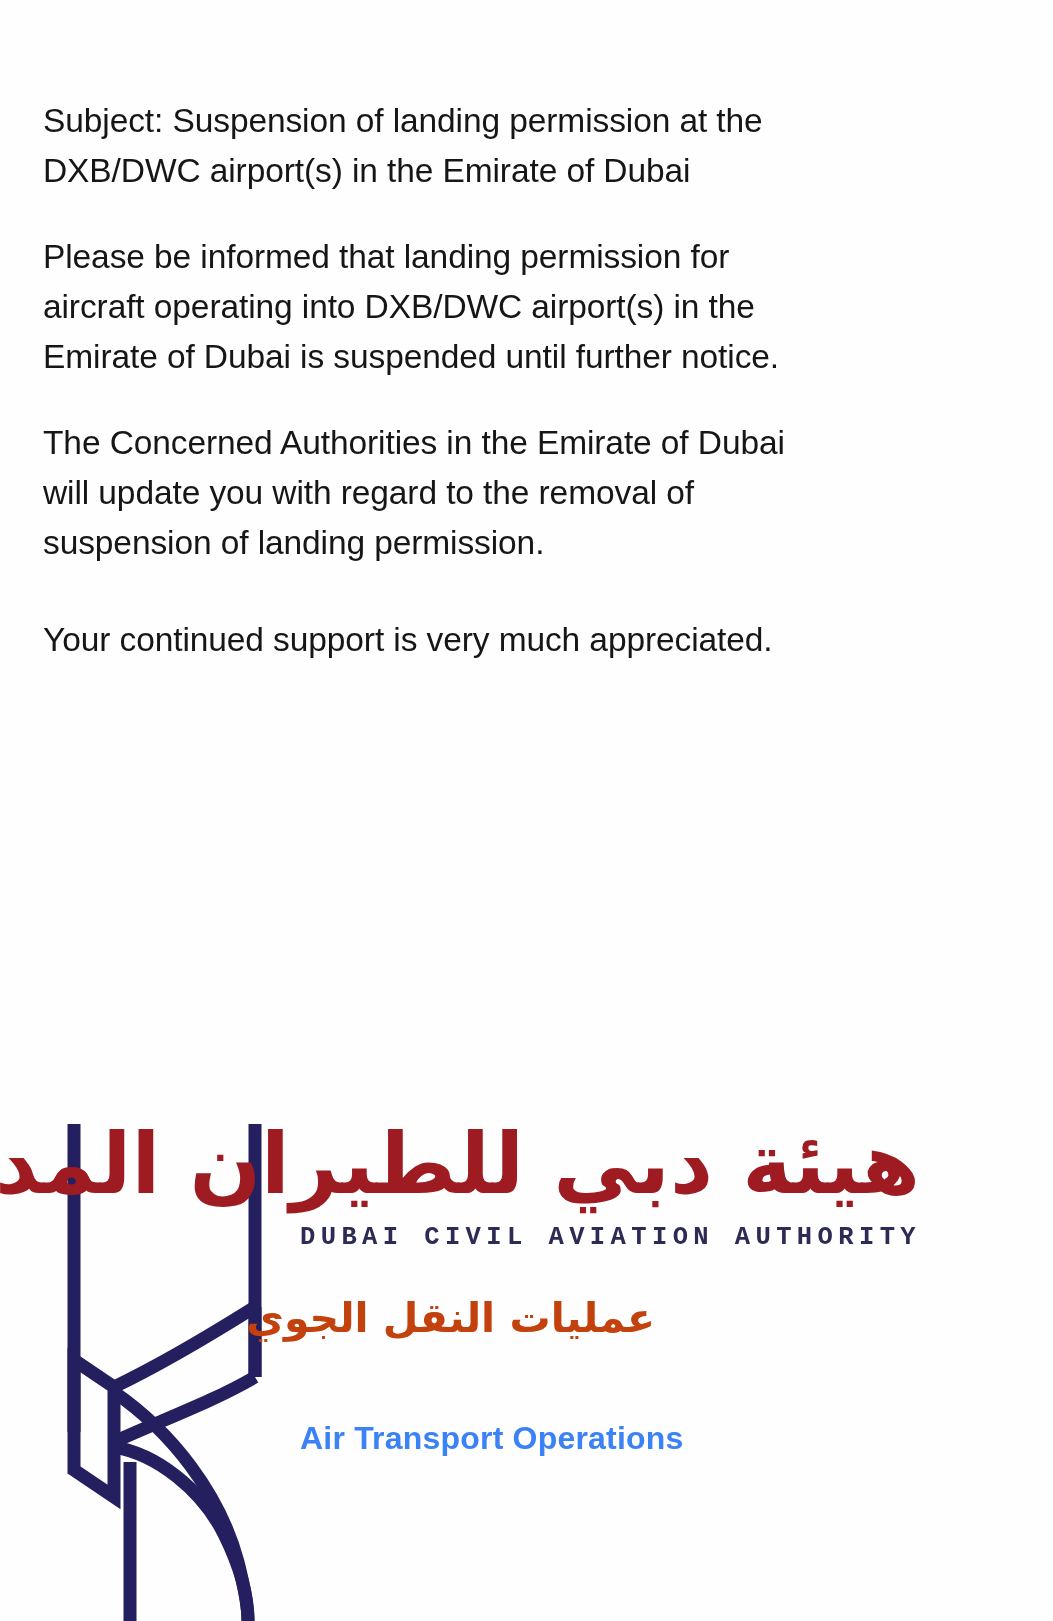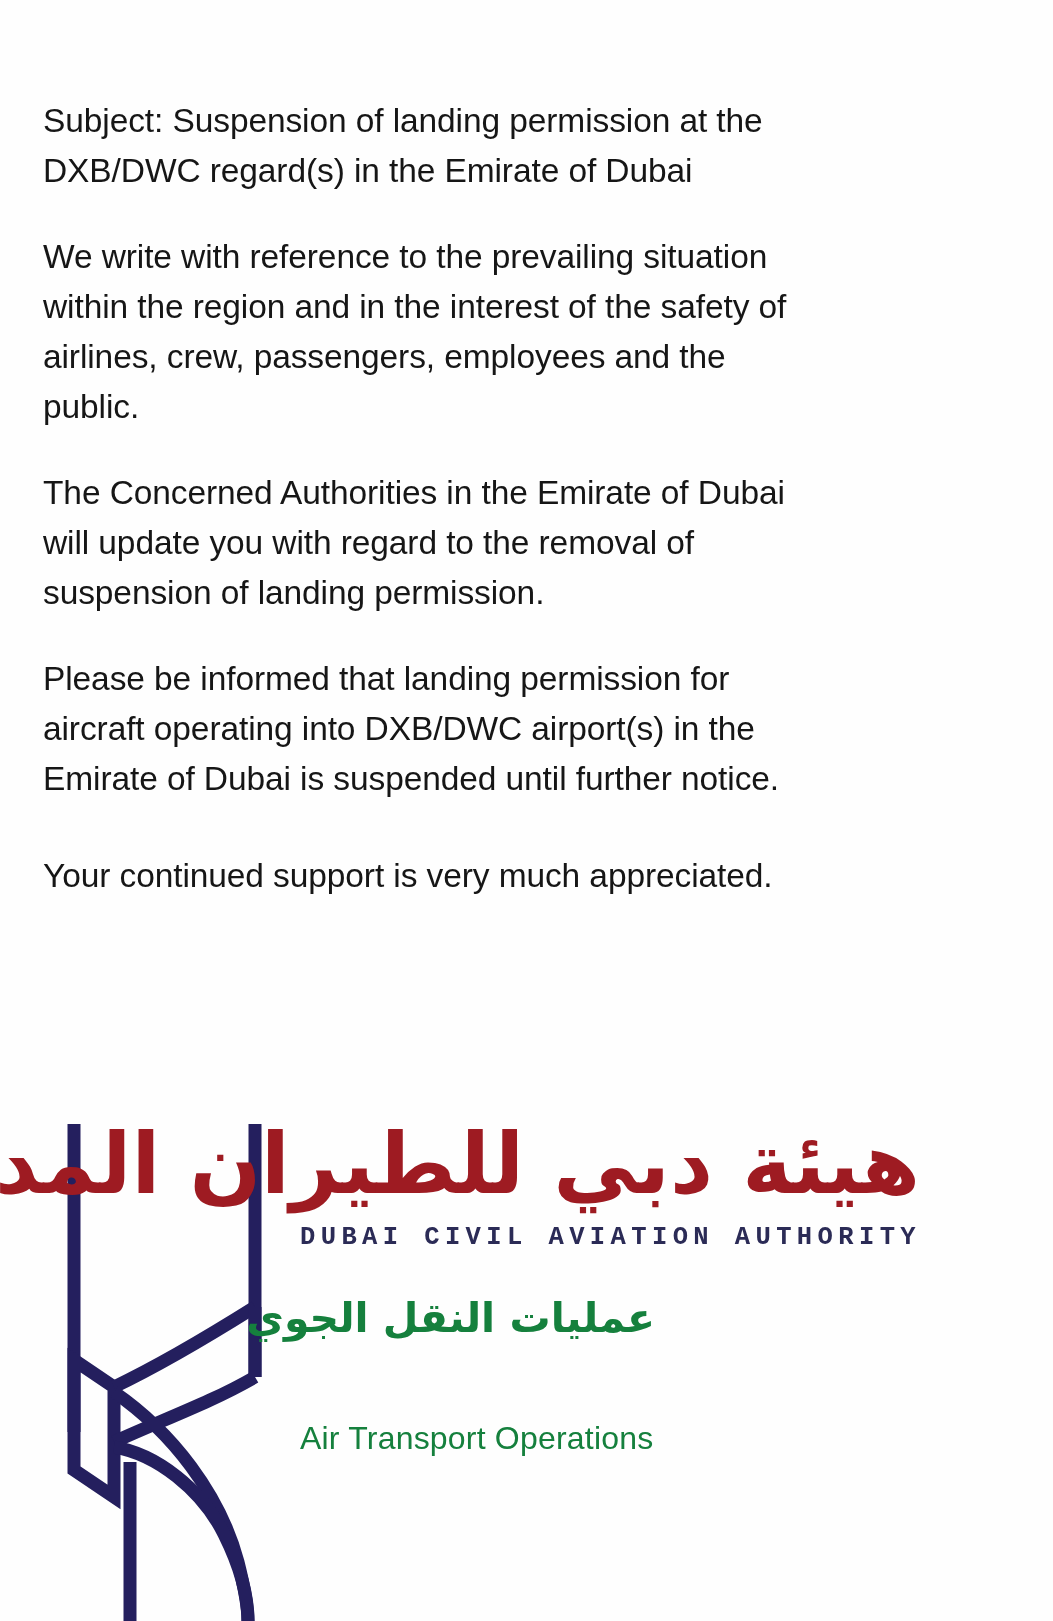--- a/index.html
+++ b/index.html
@@ -81,54 +81,50 @@
     font-weight: 700;
     letter-spacing: 5.4px;
     color: #2b2b56;
     white-space: nowrap;
   }
   .arabic-dept {
     margin-top: 42px;
     font-family: "DejaVu Sans", sans-serif;
     font-size: 41px;
     font-weight: 700;
-    color: #15803d;
+    color: #c2410c;
     direction: rtl;
     text-align: right;
     width: 355px;
     white-space: nowrap;
   }
   .en-dept {
     margin-top: 78px;
     font-family: "Liberation Sans", sans-serif;
     font-size: 32px;
-    font-weight: 400;
+    font-weight: 700;
     letter-spacing: 0.2px;
-    color: #15803d;
+    color: #3b82f6;
     white-space: nowrap;
   }
 </style>
 </head>
 <body>
 
 <div class="page">
 
   <div class="notice-body">
     <p class="para">Subject: Suspension of landing permission at the
-DXB/DWC regard(s) in the Emirate of Dubai</p>
-    <p class="para">We write with reference to the prevailing situation
-within the region and in the interest of the safety of
-airlines, crew, passengers, employees and the
-public.</p>
+DXB/DWC airport(s) in the Emirate of Dubai</p>
+    <p class="para">Please be informed that landing permission for
+aircraft operating into DXB/DWC airport(s) in the
+Emirate of Dubai is suspended until further notice.</p>
     <p class="para">The Concerned Authorities in the Emirate of Dubai
 will update you with regard to the removal of
 suspension of landing permission.</p>
-    <p class="para">Please be informed that landing permission for
-aircraft operating into DXB/DWC airport(s) in the
-Emirate of Dubai is suspended until further notice.</p>
     <p class="para">Your continued support is very much appreciated.</p>
   </div>
 
   <div class="logo-block">
 
     <div class="logo-mark">
       <svg viewBox="0 0 230 519" xmlns="http://www.w3.org/2000/svg" fill="none" stroke="#241f5e" stroke-width="13" stroke-linecap="butt" stroke-linejoin="miter">
 
         <path d="M 22 22 L 22 330"></path>
 

